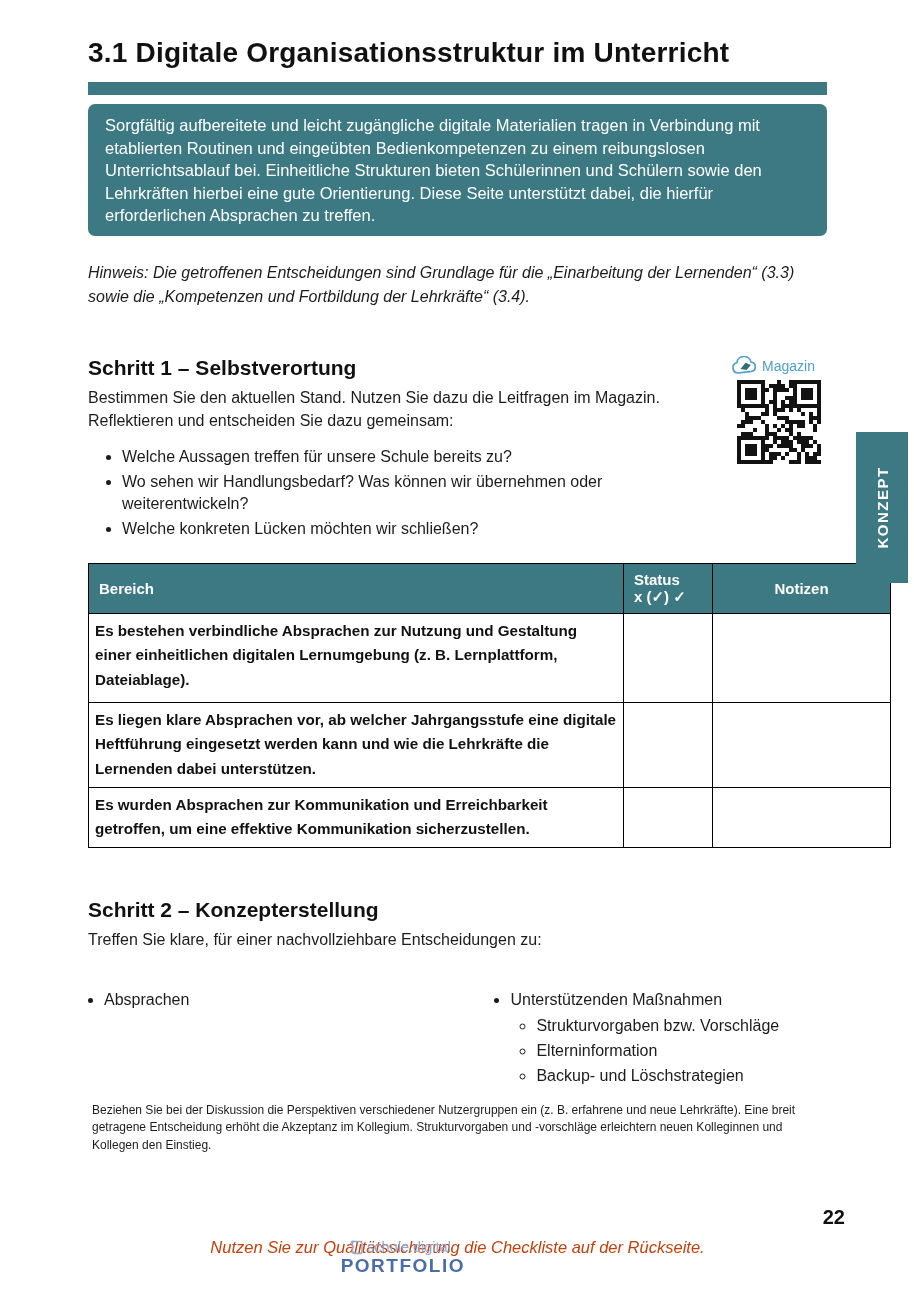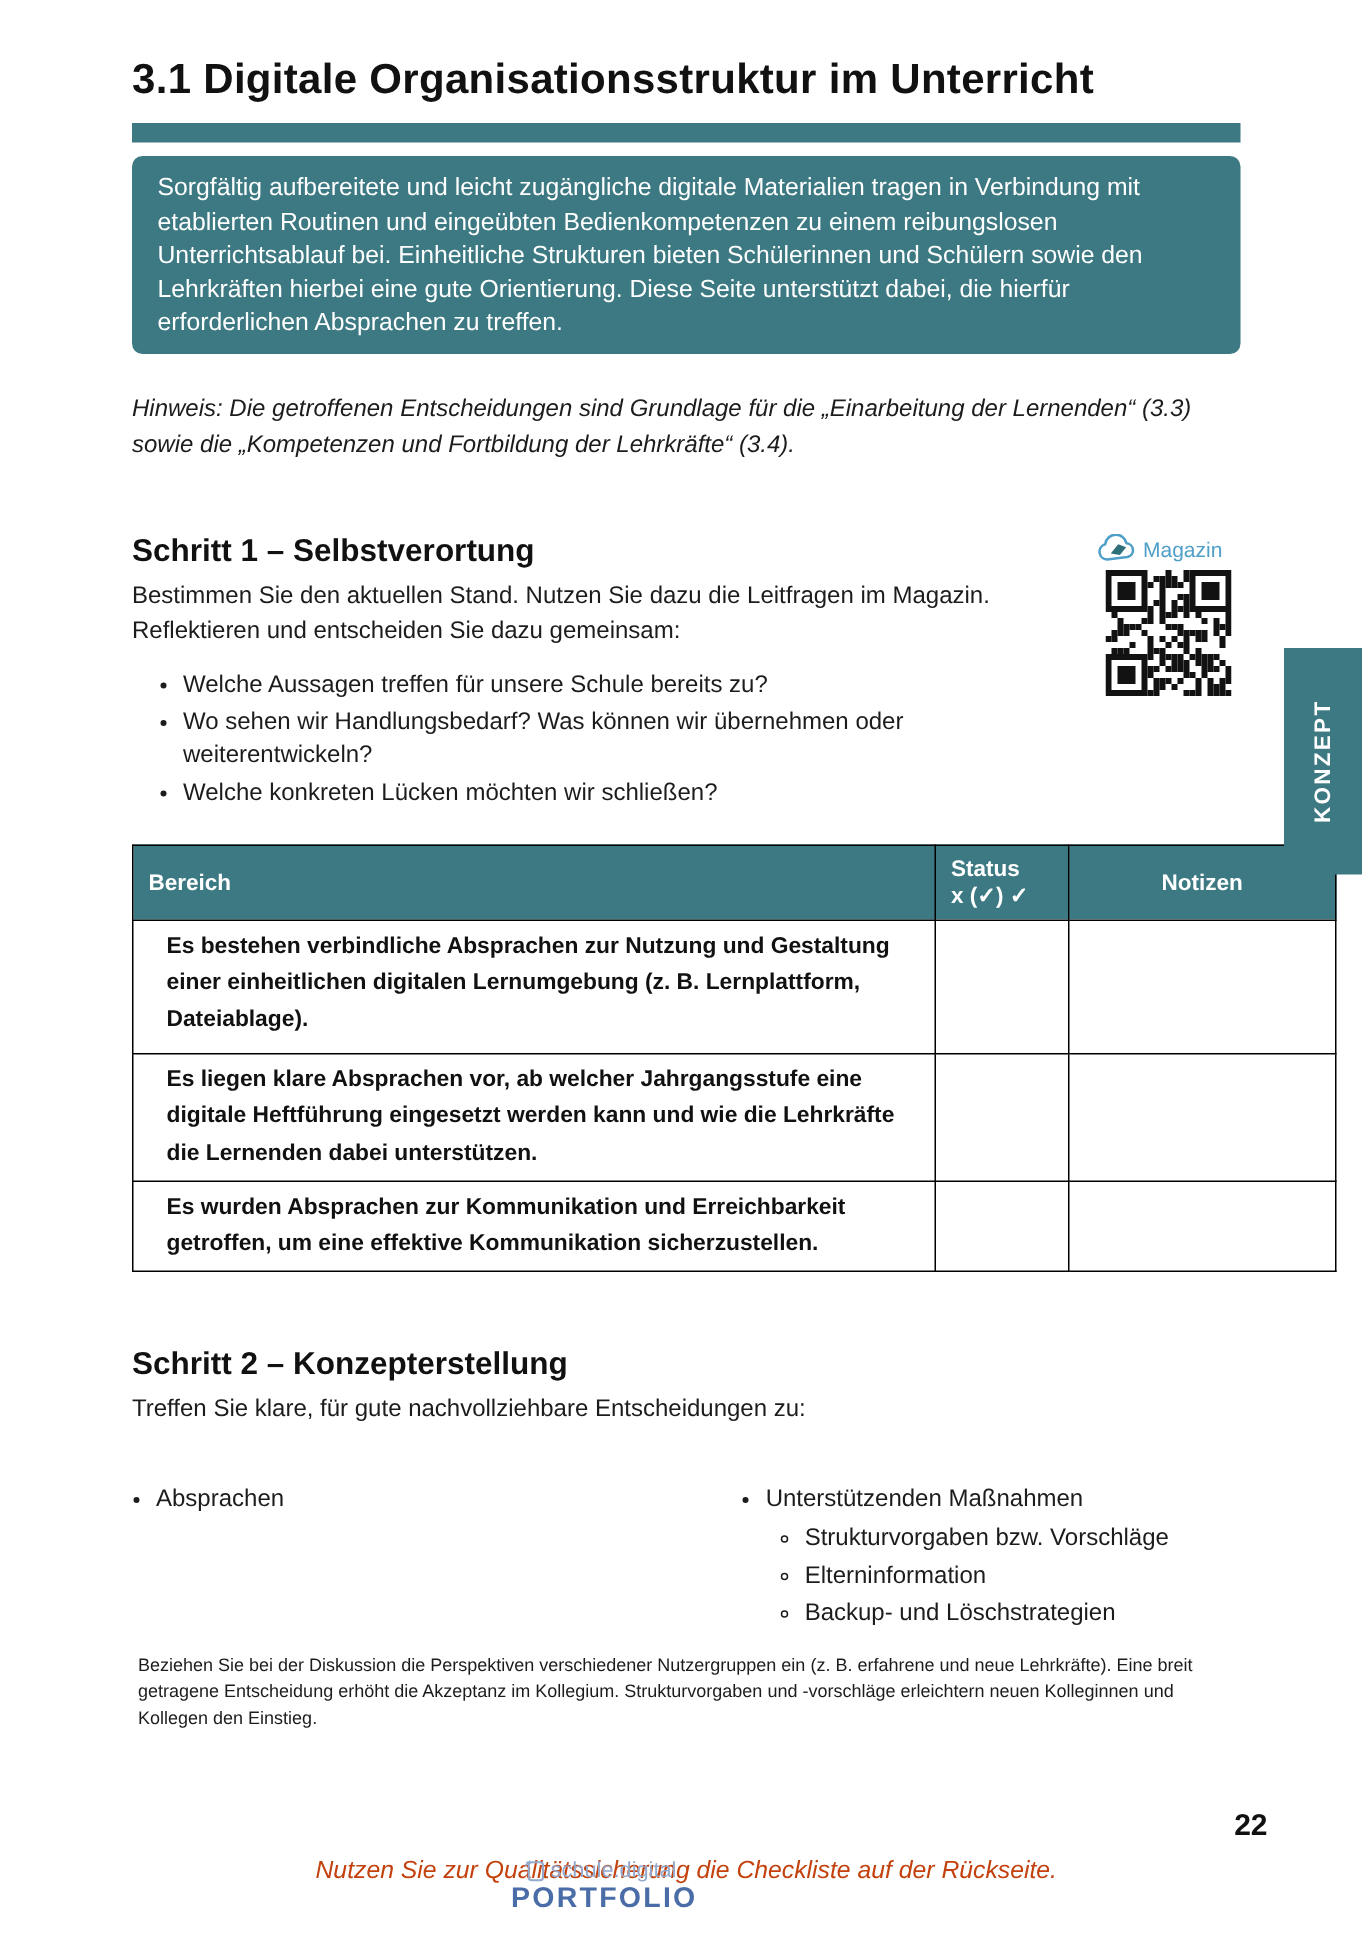--- a/index.html
+++ b/index.html
@@ -34,21 +34,21 @@
 
   table.check{border-collapse:collapse;width:739px;margin-top:22px;table-layout:fixed;}
   table.check th,table.check td{border:1.7px solid #000;vertical-align:top;}
   table.check thead th{
     background:var(--teal);color:#fff;font-size:15px;font-weight:700;
     padding:7px 10px;vertical-align:middle;
   }
   th.col-bereich{width:514px;text-align:left;}
   th.col-status{width:68px;text-align:left;padding:7px 7px;}
   th.col-notizen{width:157px;text-align:center;}
-  table.check tbody td{font-weight:700;font-size:15.2px;line-height:1.62;padding:5px 22px;color:#111;}
+  table.check tbody td{font-weight:700;font-size:15.2px;line-height:1.62;padding:5px 6px;color:#111;}
   td.cell-empty{background:#fff;}
   tr.row-1 td{height:78px;} tr.row-2 td{height:72px;} tr.row-3 td{height:46px;}
 
   .step2{margin-top:50px;}
   .cols{display:flex;margin-top:36px;font-size:16px;}
   .col-l{width:55%;} .col-r{width:45%;}
   ul.main{margin:0;padding-left:16px;list-style-type:disc;line-height:1.45;}
   ul.sub{margin:3px 0 0;padding-left:26px;list-style-type:circle;line-height:1.45;}
   ul.sub li{margin:2px 0;}
   .step2-par{margin:13px 4px 0;font-size:12px;line-height:1.43;}
@@ -279,21 +279,21 @@
         <tr class="row-3">
           <td>Es wurden Absprachen zur Kommunikation und Erreichbarkeit getroffen, um eine effektive Kommunikation sicherzustellen.</td>
           <td class="cell-empty"></td>
           <td class="cell-empty"></td>
         </tr>
       </tbody>
     </table>
 
     <section class="step step2">
       <h2 class="step-heading">Schritt 2 – Konzepterstellung</h2>
-      <p class="step-body">Treffen Sie klare, für gute nachvollziehbare Entscheidungen zu:</p>
+      <p class="step-body">Treffen Sie klare, für einer nachvollziehbare Entscheidungen zu:</p>
 
       <div class="cols">
         <div class="col-l">
           <ul class="main">
             <li>
               <span>Absprachen</span>
             </li>
           </ul>
         </div>
         <div class="col-r">

